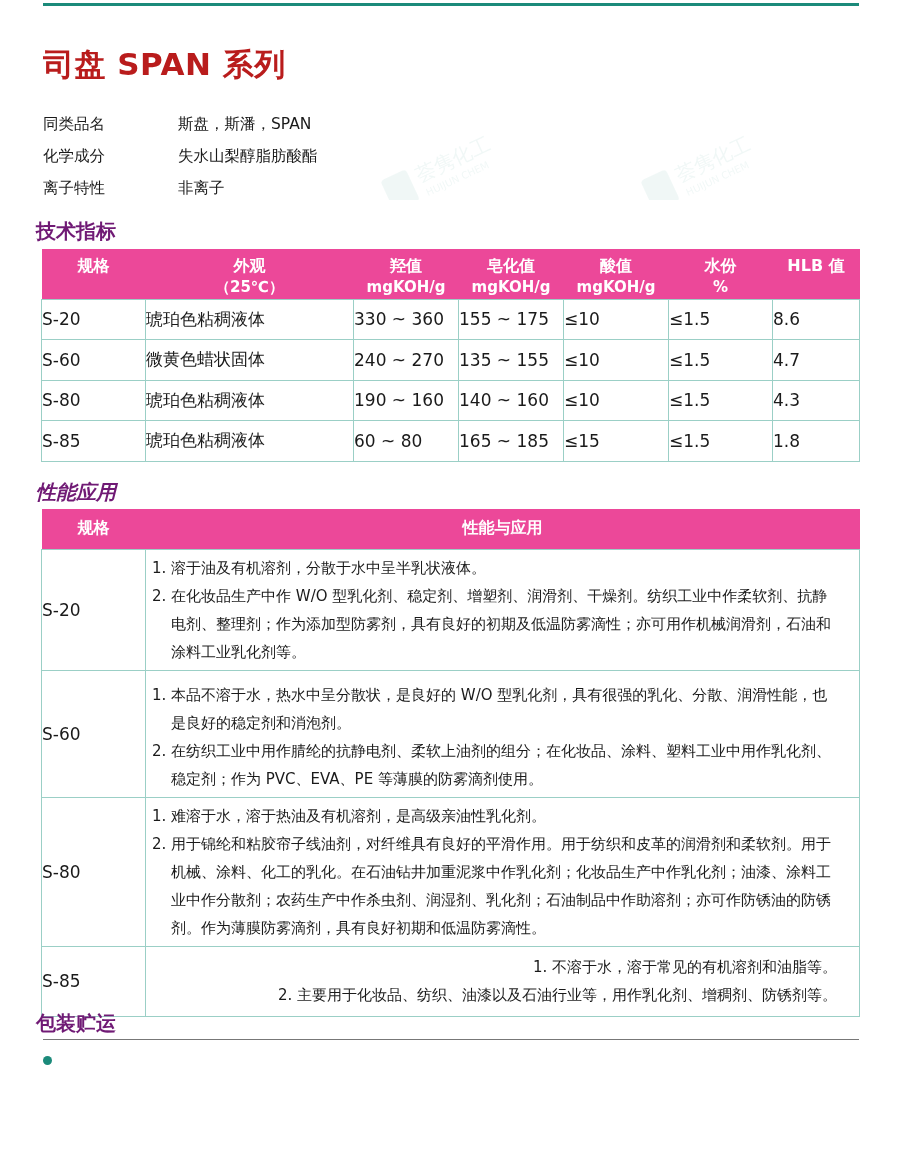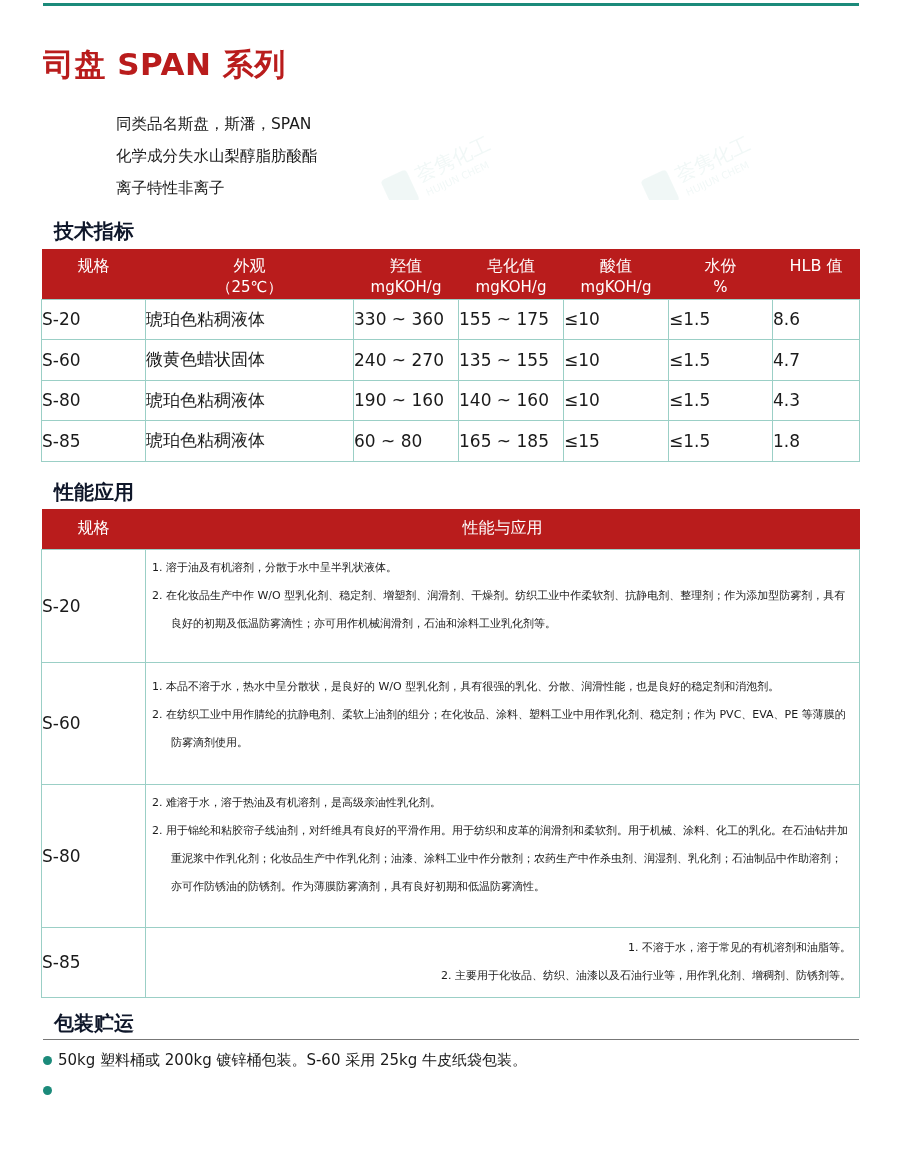--- a/index.html
+++ b/index.html
@@ -4,35 +4,35 @@
   <style>
     * { box-sizing: border-box; margin: 0; padding: 0; }
     html, body { width: 900px; height: 1149px; background: #ffffff; overflow: hidden; }
     body { font-family: "DejaVu Sans", "Liberation Sans", sans-serif; color: #1a1a1a; position: relative; }
 
     .top-rule { position: absolute; left: 43px; top: 3px; width: 816px; height: 3px; background: #1b8a7a; }
 
     .page-title { position: absolute; left: 43px; top: 44px; font-size: 31px; font-weight: bold; color: #b91c1c; letter-spacing: 0.5px; line-height: 40px; }
 
     .info { position: absolute; left: 43px; top: 108px; }
-    .info-row { display: flex; height: 32px; align-items: center; font-size: 15.5px; color: #1a1a1a; text-align: right; }
+    .info-row { display: flex; height: 32px; align-items: center; font-size: 15.5px; color: #1a1a1a; }
     .info-label { width: 135px; }
 
-    .section-title { position: absolute; left: 54px; font-size: 20px; font-weight: bold; color: #0f172a; line-height: 26px; }
+    .section-title { position: absolute; left: 36px; font-size: 20px; font-weight: bold; color: #701a75; line-height: 26px; }
 
     table { border-collapse: collapse; position: absolute; left: 41px; width: 818px; table-layout: fixed; }
-    th { background: #b91c1c; color: #ffffff; font-weight: normal; text-align: center; vertical-align: top; }
+    th { background: #ec4899; color: #ffffff; font-weight: bold; text-align: center; vertical-align: top; }
     td { border: 1.5px solid #9bcfc6; text-align: left; vertical-align: middle; font-size: 17px; color: #1a1a1a; }
 
     .spec th { height: 50px; padding-top: 8px; font-size: 16px; line-height: 18px; }
     .spec th .unit { display: block; font-size: 15px; margin-top: 6px; line-height: 12px; }
     .spec td { height: 40.5px; }
 
     .app th { height: 40px; font-size: 16px; vertical-align: middle; }
-    .app td.desc { text-align: left; vertical-align: top; padding: 4px 8px 4px 6px; font-size: 11px; line-height: 28px; }
+    .app td.desc { text-align: left; vertical-align: top; padding: 4px 22px 4px 6px; font-size: 15px; line-height: 28px; }
     .app .item { padding-left: 19px; text-indent: -19px; }
 
     .pack-rule { position: absolute; left: 43px; top: 1039px; width: 816px; height: 1px; background: #777; }
     .pack-list { position: absolute; left: 43px; top: 1045px; }
     .pack-item { display: flex; align-items: center; height: 30px; font-size: 15px; color: #1a1a1a; }
     .dot { width: 9px; height: 9px; border-radius: 50%; background: #1b8a7a; margin-right: 6px; flex: none; }
 
     .wm { position: absolute; width: 150px; height: 70px; opacity: 0.06; pointer-events: none; }
   </style>
 </head>
@@ -113,21 +113,21 @@
         <td>琥珀色粘稠液体</td>
         <td>60 ~ 80</td>
         <td>165 ~ 185</td>
         <td>≤15</td>
         <td>≤1.5</td>
         <td>1.8</td>
     </tr>
   </tbody>
 </table>
 
-<div class="section-title" style="top:479px;">性能应用</div>
+<div class="section-title" style="top:479px;font-style:italic;">性能应用</div>
 
 <table class="app" style="top:509px;">
   <colgroup>
       <col style="width:104px">
       <col style="width:714px">
     </colgroup>
   <thead>
     <tr>
       <th>规格</th>
       <th>性能与应用</th>
@@ -144,41 +144,37 @@
     <tr style="height:122px;">
       <td>S-60</td>
       <td class="desc" style="padding-top:10px;">
         <div class="item">1. 本品不溶于水，热水中呈分散状，是良好的 W/O 型乳化剂，具有很强的乳化、分散、润滑性能，也是良好的稳定剂和消泡剂。</div>
         <div class="item">2. 在纺织工业中用作腈纶的抗静电剂、柔软上油剂的组分；在化妆品、涂料、塑料工业中用作乳化剂、稳定剂；作为 PVC、EVA、PE 等薄膜的防雾滴剂使用。</div>
       </td>
     </tr>
     <tr style="height:143px;">
       <td>S-80</td>
       <td class="desc">
-        <div class="item">2. 难溶于水，溶于热油及有机溶剂，是高级亲油性乳化剂。</div>
+        <div class="item">1. 难溶于水，溶于热油及有机溶剂，是高级亲油性乳化剂。</div>
         <div class="item">2. 用于锦纶和粘胶帘子线油剂，对纤维具有良好的平滑作用。用于纺织和皮革的润滑剂和柔软剂。用于机械、涂料、化工的乳化。在石油钻井加重泥浆中作乳化剂；化妆品生产中作乳化剂；油漆、涂料工业中作分散剂；农药生产中作杀虫剂、润湿剂、乳化剂；石油制品中作助溶剂；亦可作防锈油的防锈剂。作为薄膜防雾滴剂，具有良好初期和低温防雾滴性。</div>
       </td>
     </tr>
     <tr style="height:70px;">
       <td>S-85</td>
       <td class="desc" style="padding-top:6px;text-align:right;">
         <div class="item">1. 不溶于水，溶于常见的有机溶剂和油脂等。</div>
         <div class="item">2. 主要用于化妆品、纺织、油漆以及石油行业等，用作乳化剂、增稠剂、防锈剂等。</div>
       </td>
     </tr>
   </tbody>
 </table>
 
 <div class="section-title" style="top:1010px;">包装贮运</div>
 <div class="pack-rule"></div>
 <div class="pack-list">
-  <div class="pack-item">
-    <span class="dot"></span>
-    <span>50kg 塑料桶或 200kg 镀锌桶包装。S-60 采用 25kg 牛皮纸袋包装。</span>
-  </div>
   <div class="pack-item">
     <span class="dot"></span>
   </div>
 </div>
 
 <svg class="wm" style="left:375px;top:130px;" viewBox="0 0 150 70">
   <g fill="#1b8a7a" transform="rotate(-25 75 35)">
     <rect x="5" y="20" width="28" height="34" rx="4"></rect>
     <text x="40" y="38" font-size="20" font-family="DejaVu Sans, sans-serif">荟隽化工</text>
     <text x="42" y="54" font-size="10" font-family="DejaVu Sans, sans-serif">HUIJUN CHEM</text>

